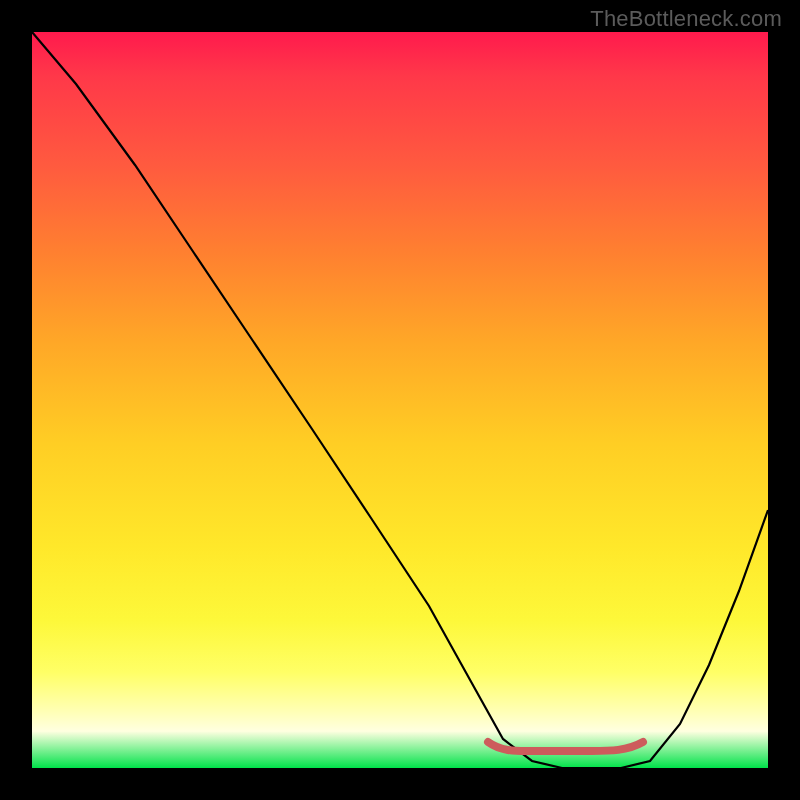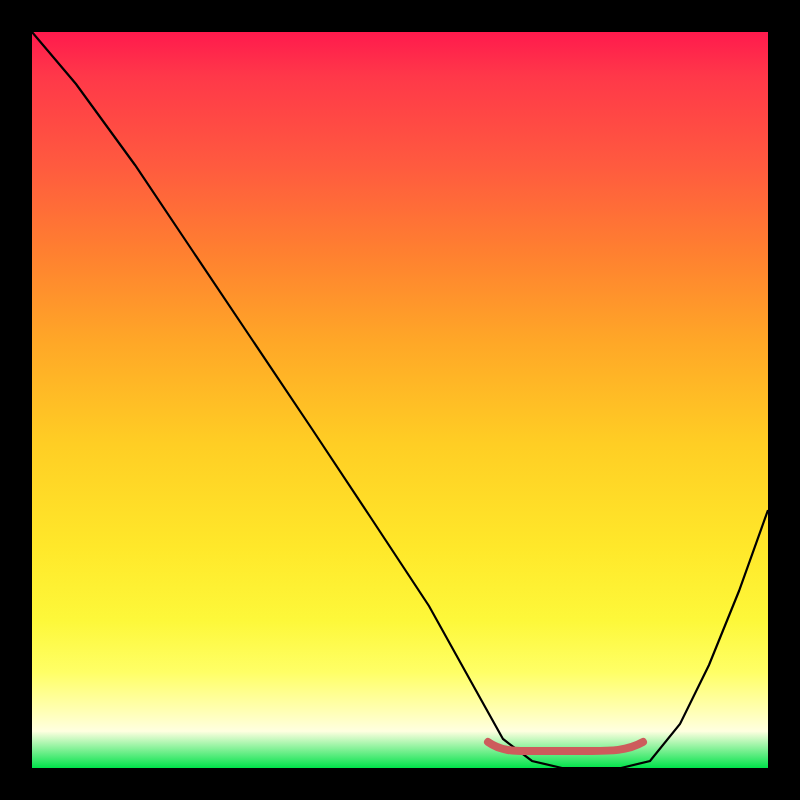--- a/index.html
+++ b/index.html
@@ -52,20 +52,21 @@
     left: 0;
     top: 0;
     width: 736px;
     height: 736px;
   }
 </style>
 </head>
 <body>
 
 <div class="container">
+  <div class="watermark">TheBottleneck.com</div>
   <div class="plot-area">
     <svg class="curve" viewBox="0 0 736 736" preserveAspectRatio="none">
       <path d="M 0 0
                L 44 52
                L 103 133
                L 162 221
                L 221 309
                L 280 397
                L 339 486
                L 397 574

